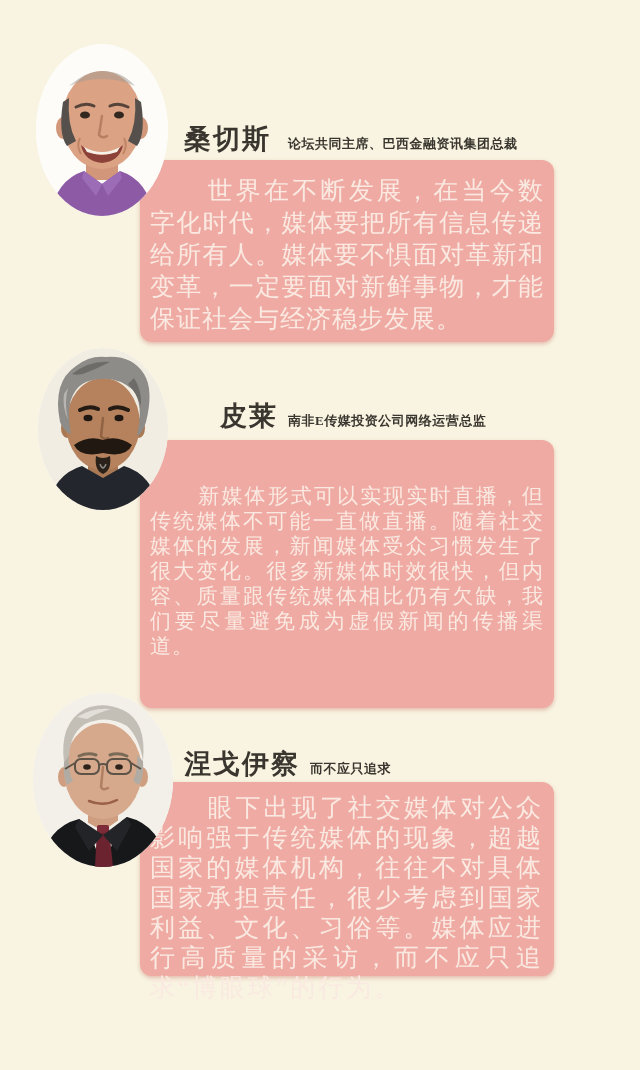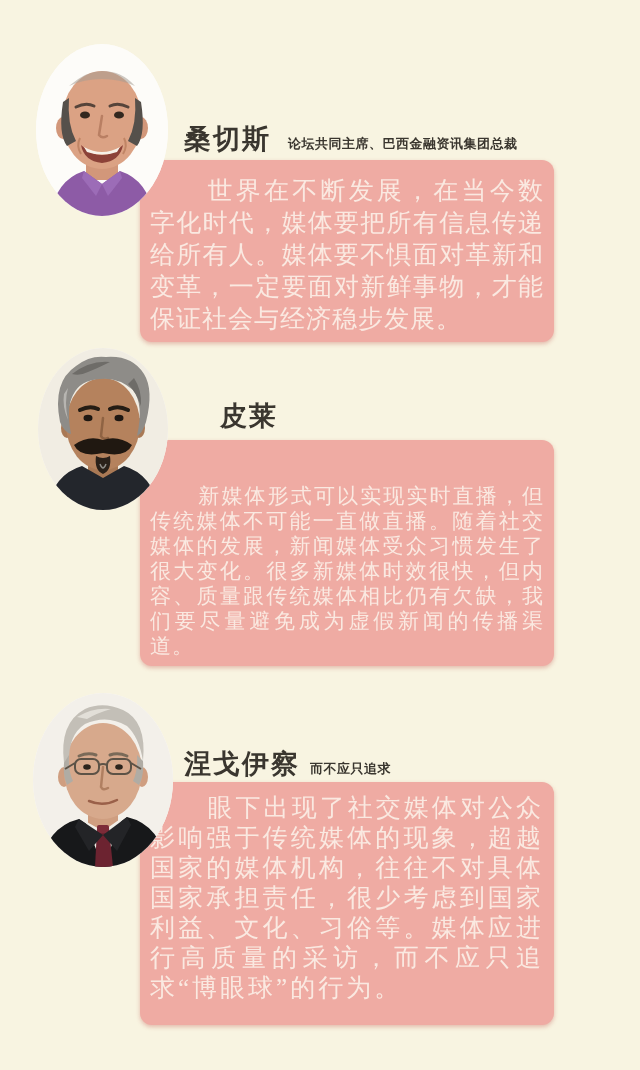--- a/index.html
+++ b/index.html
@@ -43,23 +43,23 @@
     border-radius:12px;
     box-shadow:0 2px 4px rgba(201,116,106,0.45);
     color:#fae9e1;
     text-align:justify;
     box-sizing:border-box;
     z-index:2;
   }
   .bubble p{margin:0;text-indent:2.3em;}
   .bubble-1{top:160px;height:182px;padding:15px 10px 6px 10px;
             font-size:25px;line-height:32px;letter-spacing:1px;}
-  .bubble-2{top:440px;height:226px;padding:44px 10px 16px 10px;
+  .bubble-2{top:440px;height:268px;padding:44px 10px 16px 10px;
             font-size:21px;line-height:25px;letter-spacing:1px;}
-  .bubble-3{top:782px;height:243px;padding:11px 10px 10px 10px;
+  .bubble-3{top:782px;height:194px;padding:11px 10px 10px 10px;
             font-size:25px;line-height:30px;letter-spacing:3px;}
 </style>
 </head>
 <body>
 
 <div class="canvas">
 
   <div class="photo photo-1">
     <svg viewBox="0 0 132 172">
       <rect x="0" y="0" width="132" height="172" fill="#fdfcf9"></rect>
@@ -129,20 +129,21 @@
       <path d="M65 70 L63 88 Q65 92 70 90" stroke="#8f6343" stroke-width="2.5" fill="none" stroke-linecap="round"></path>
 
       <path d="M36 97 Q50 87 65 92 Q80 87 94 97 Q88 110 65 105 Q42 110 36 97 Z" fill="#201811"></path>
 
       <path d="M58 108 Q65 112 72 108 Q74 122 65 126 Q56 122 58 108 Z" fill="#2a211a"></path>
       <path d="M62 116 Q65 124 68 116" stroke="#8e8c88" stroke-width="1.5" fill="none"></path>
     </svg>
   </div>
   <div class="name-row name-row-2">
     <span class="pname">皮莱</span>
+    <span class="ptitle">南非E传媒投资公司网络运营总监</span>
   </div>
   <div class="bubble bubble-2">
     <p>新媒体形式可以实现实时直播，但传统媒体不可能一直做直播。随着社交媒体的发展，新闻媒体受众习惯发生了很大变化。很多新媒体时效很快，但内容、质量跟传统媒体相比仍有欠缺，我们要尽量避免成为虚假新闻的传播渠道。</p>
   </div>
 
   <div class="photo photo-3">
     <svg viewBox="0 0 140 174">
       <rect x="0" y="0" width="140" height="174" fill="#f3f0ea"></rect>
 
       <rect x="55" y="106" width="30" height="30" fill="#cf9e80"></rect>

